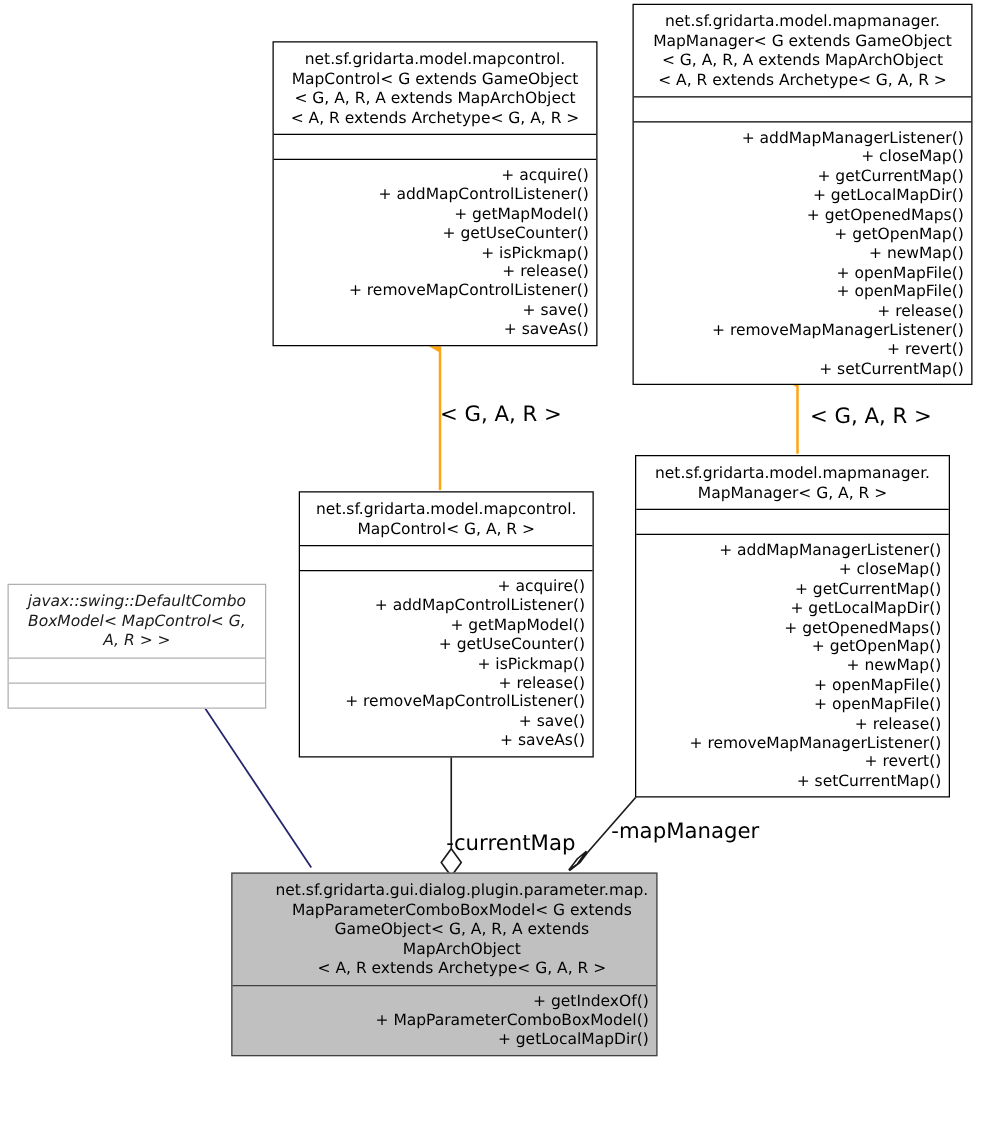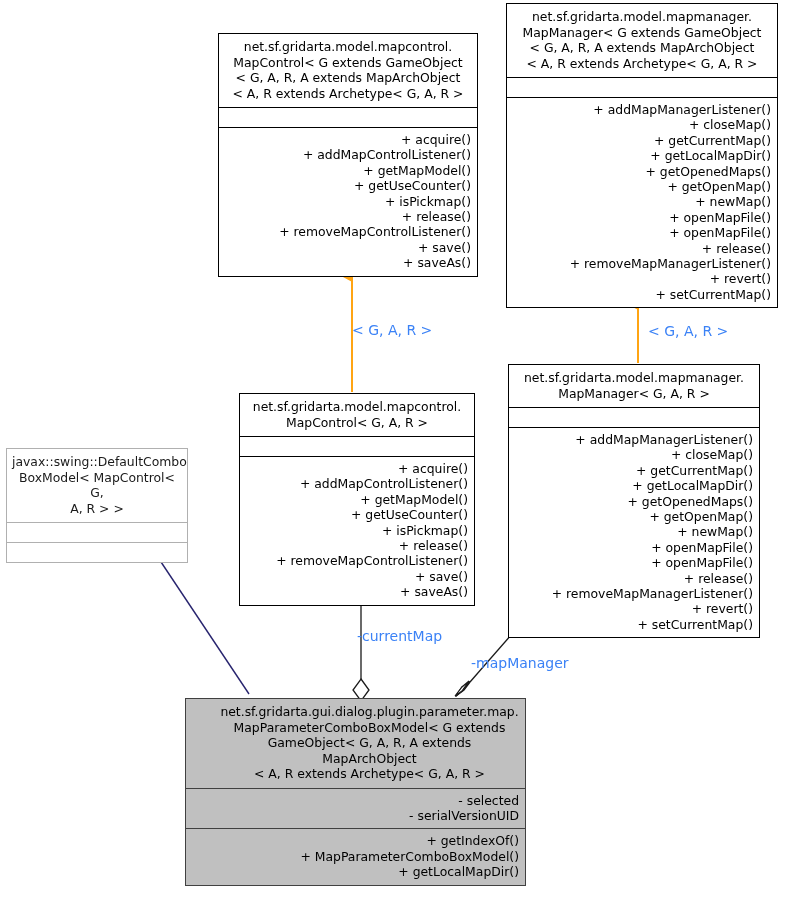--- a/index.html
+++ b/index.html
@@ -49,22 +49,22 @@
   .cmp.empty{height:20px;padding:0;}
   .row{white-space:pre;}
 
   
   svg.edges{
     position:absolute;left:0;top:0;width:785px;height:911px;
     z-index:1;overflow:visible;pointer-events:none;
   }
   .edge-label{
     position:absolute;
-    font-size:14px;
-    color:#3b82f6;
+    font-size:17px;
+    color:#000000;
     white-space:pre;
     z-index:4;
     background:transparent;
   }
 </style>
 </head>
 <body>
 
 <div id="canvas">
 
@@ -98,22 +98,22 @@
     <g>
       <line x1="512" y1="634" x2="470" y2="682" stroke="#1a1a1a" stroke-width="1.3"></line>
       <polygon points="470,682 464,690 456,696 462,687" fill="#ffffff" stroke="#1a1a1a" stroke-width="1.3"></polygon>
       <polygon points="469.5,681.5 463,689.5 455.5,696.5 462,688" fill="none" stroke="#1a1a1a" stroke-width="1.3"></polygon>
       <polygon points="455,696 462,687 469,681 462,691" fill="#ffffff" stroke="#1a1a1a" stroke-width="1.2"></polygon>
     </g>
   </svg>
 
   <div class="edge-label" style="left:352px;top:322px;">&lt; G, A, R &gt;</div>
   <div class="edge-label" style="left:648px;top:323px;">&lt; G, A, R &gt;</div>
-  <div class="edge-label" style="left:357px;top:628px;">-currentMap</div>
-  <div class="edge-label" style="left:471px;top:655px;">-mapManager</div>
+  <div class="edge-label" style="left:357px;top:665px;">-currentMap</div>
+  <div class="edge-label" style="left:489px;top:655px;">-mapManager</div>
 
   <div class="uml-box" style="left:218px;top:33px;width:260px;">
     <div class="cmp title" style="white-space: pre-line;">net.sf.gridarta.model.mapcontrol.
 MapControl&lt; G extends GameObject
 &lt; G, A, R, A extends MapArchObject
 &lt; A, R extends Archetype&lt; G, A, R &gt;</div>
     <div class="cmp attrs empty"></div>
     <div class="cmp ops">
       <div class="row">+ acquire()</div>
       <div class="row">+ addMapControlListener()</div>
@@ -181,37 +181,33 @@
       <div class="row">+ newMap()</div>
       <div class="row">+ openMapFile()</div>
       <div class="row">+ openMapFile()</div>
       <div class="row">+ release()</div>
       <div class="row">+ removeMapManagerListener()</div>
       <div class="row">+ revert()</div>
       <div class="row">+ setCurrentMap()</div>
     </div>
   </div>
 
-  <div class="uml-box external" style="left:6px;top:448px;width:182px;">
+  <div class="uml-box external" style="left:6px;top:467px;width:207px;font-style:italic;">
     <div class="cmp title" style="white-space: pre-line;">javax::swing::DefaultCombo
 BoxModel&lt; MapControl&lt; G,
 A, R &gt; &gt;</div>
     <div class="cmp attrs empty"></div>
     <div class="cmp ops empty"></div>
   </div>
 
   <div class="uml-box focus" style="left:185px;top:698px;width:341px;">
     <div class="cmp title" style="white-space: pre-line; margin-left: 28px;">net.sf.gridarta.gui.dialog.plugin.parameter.map.
 MapParameterComboBoxModel&lt; G extends
 GameObject&lt; G, A, R, A extends MapArchObject
 &lt; A, R extends Archetype&lt; G, A, R &gt;</div>
-    <div class="cmp attrs">
-      <div class="row">- selected</div>
-      <div class="row">- serialVersionUID</div>
-    </div>
     <div class="cmp ops">
       <div class="row">+ getIndexOf()</div>
       <div class="row">+ MapParameterComboBoxModel()</div>
       <div class="row">+ getLocalMapDir()</div>
     </div>
   </div>
 
 </div>
 
 </body></html>

